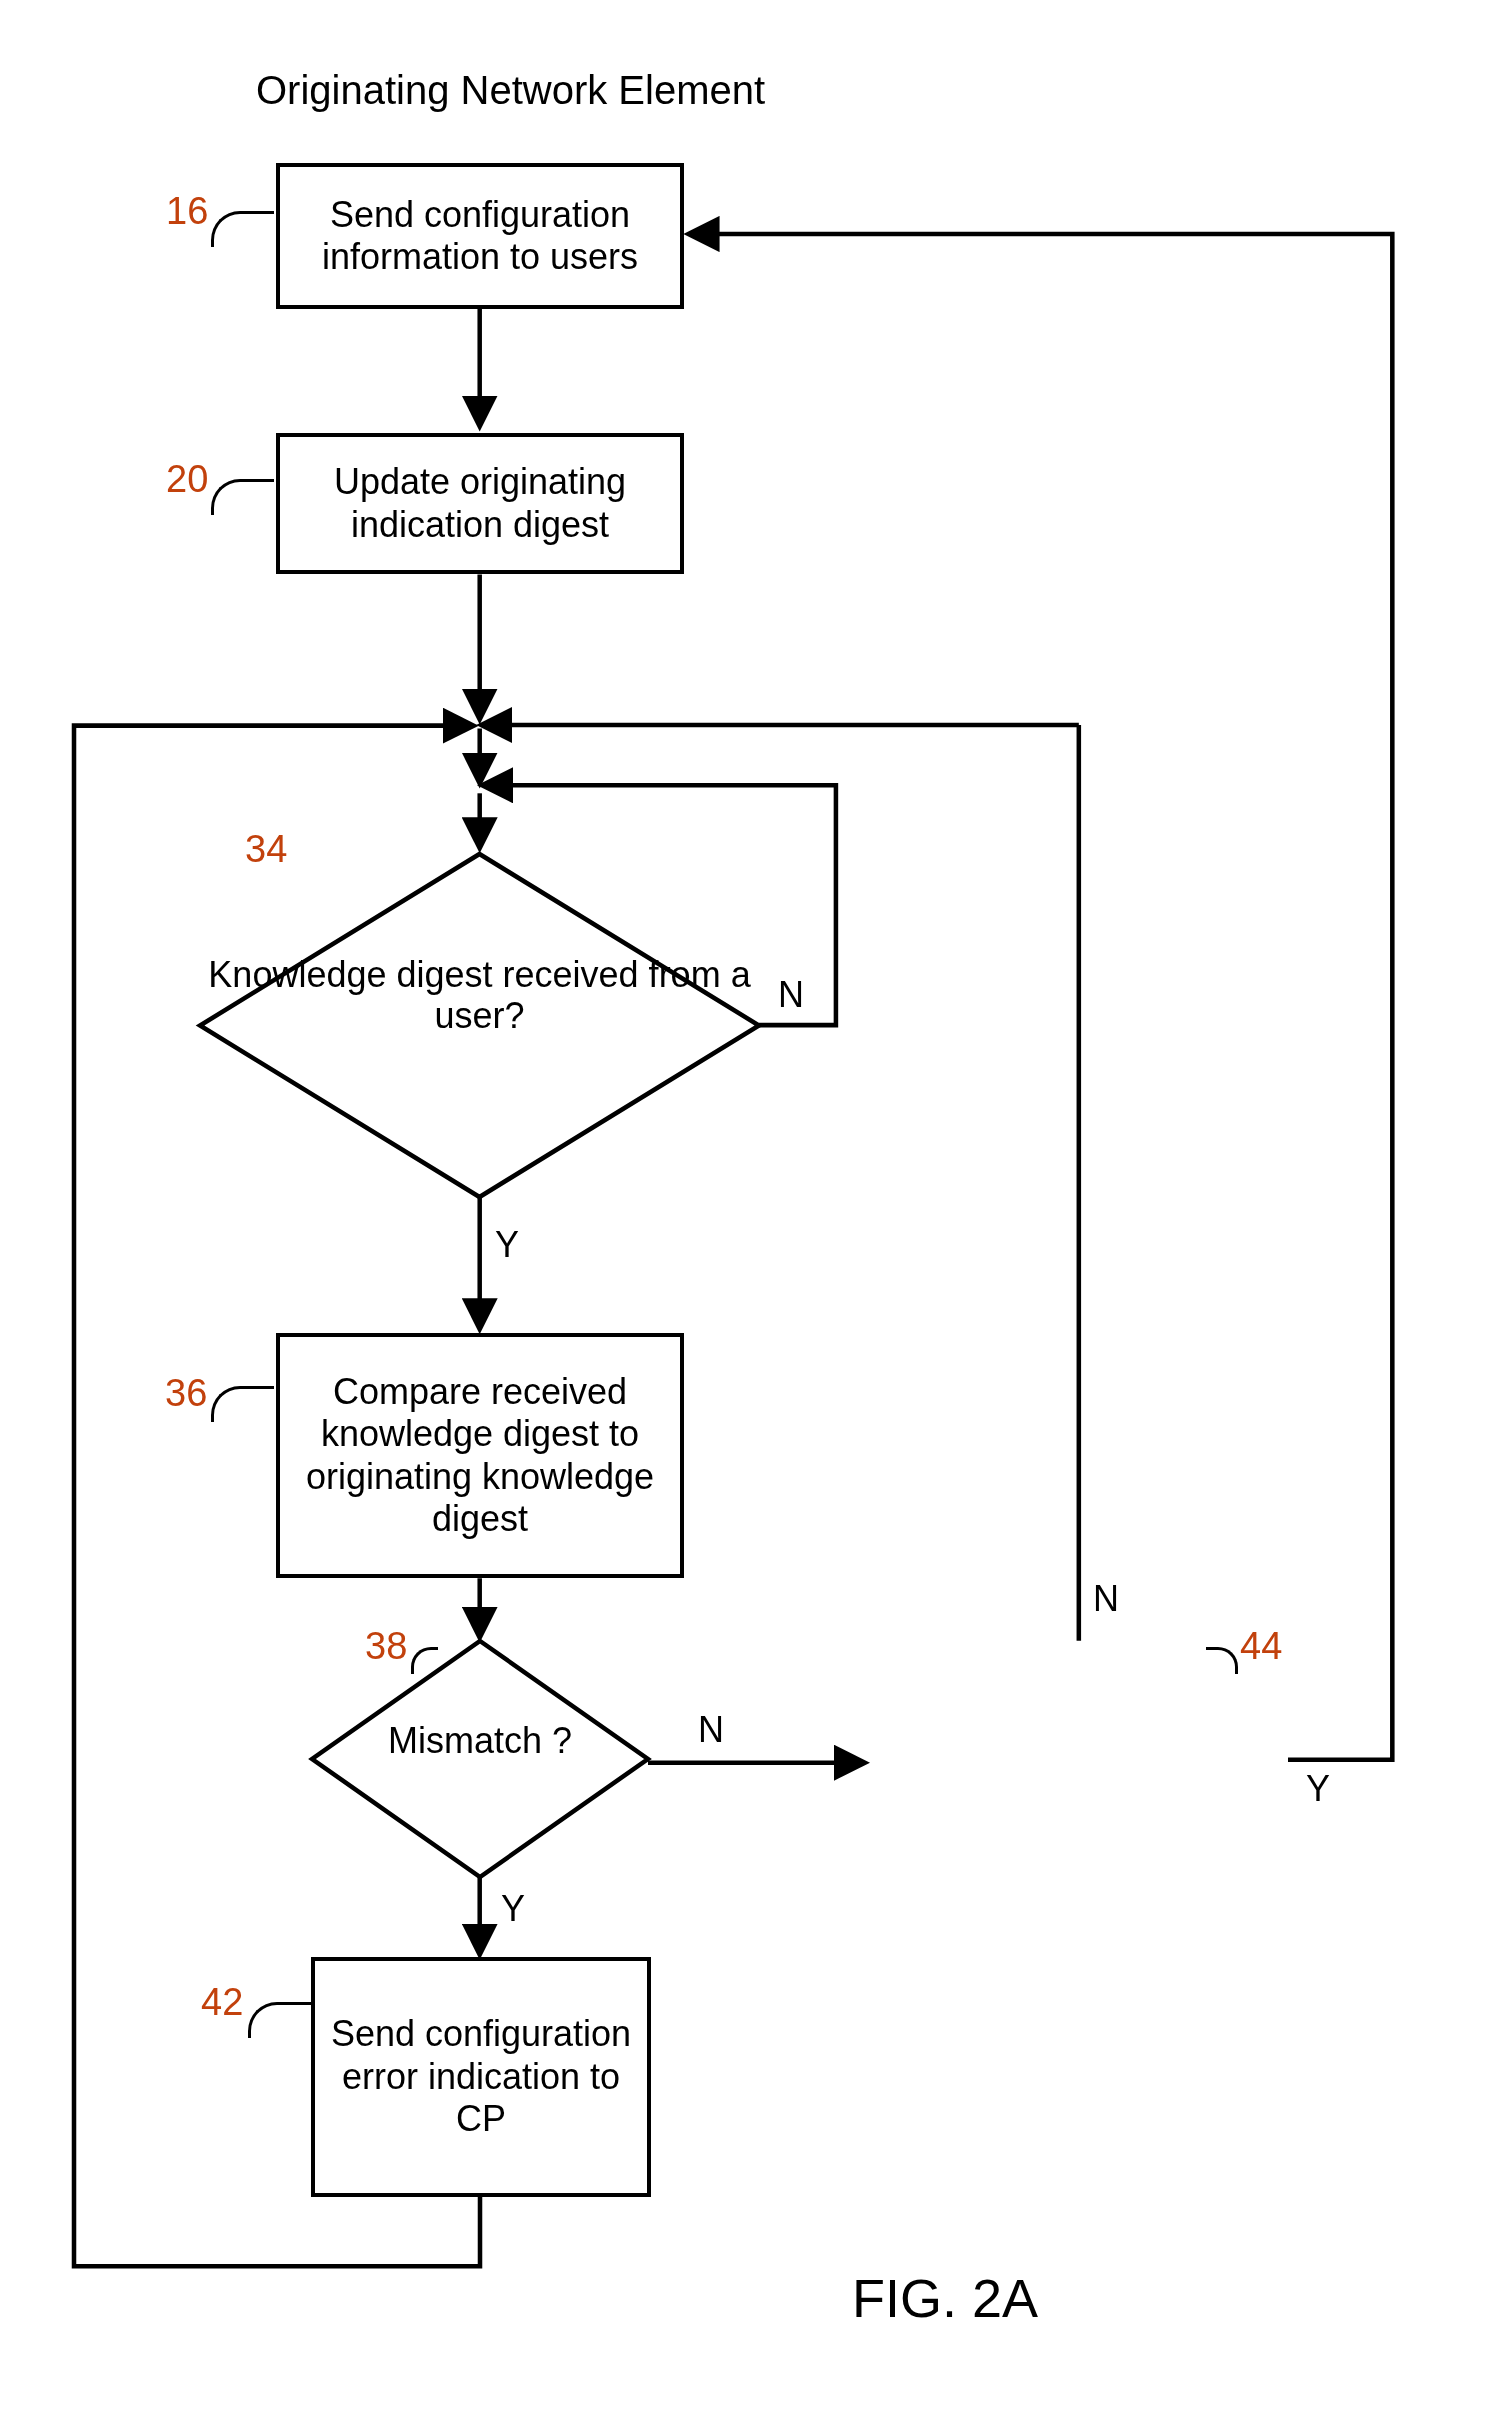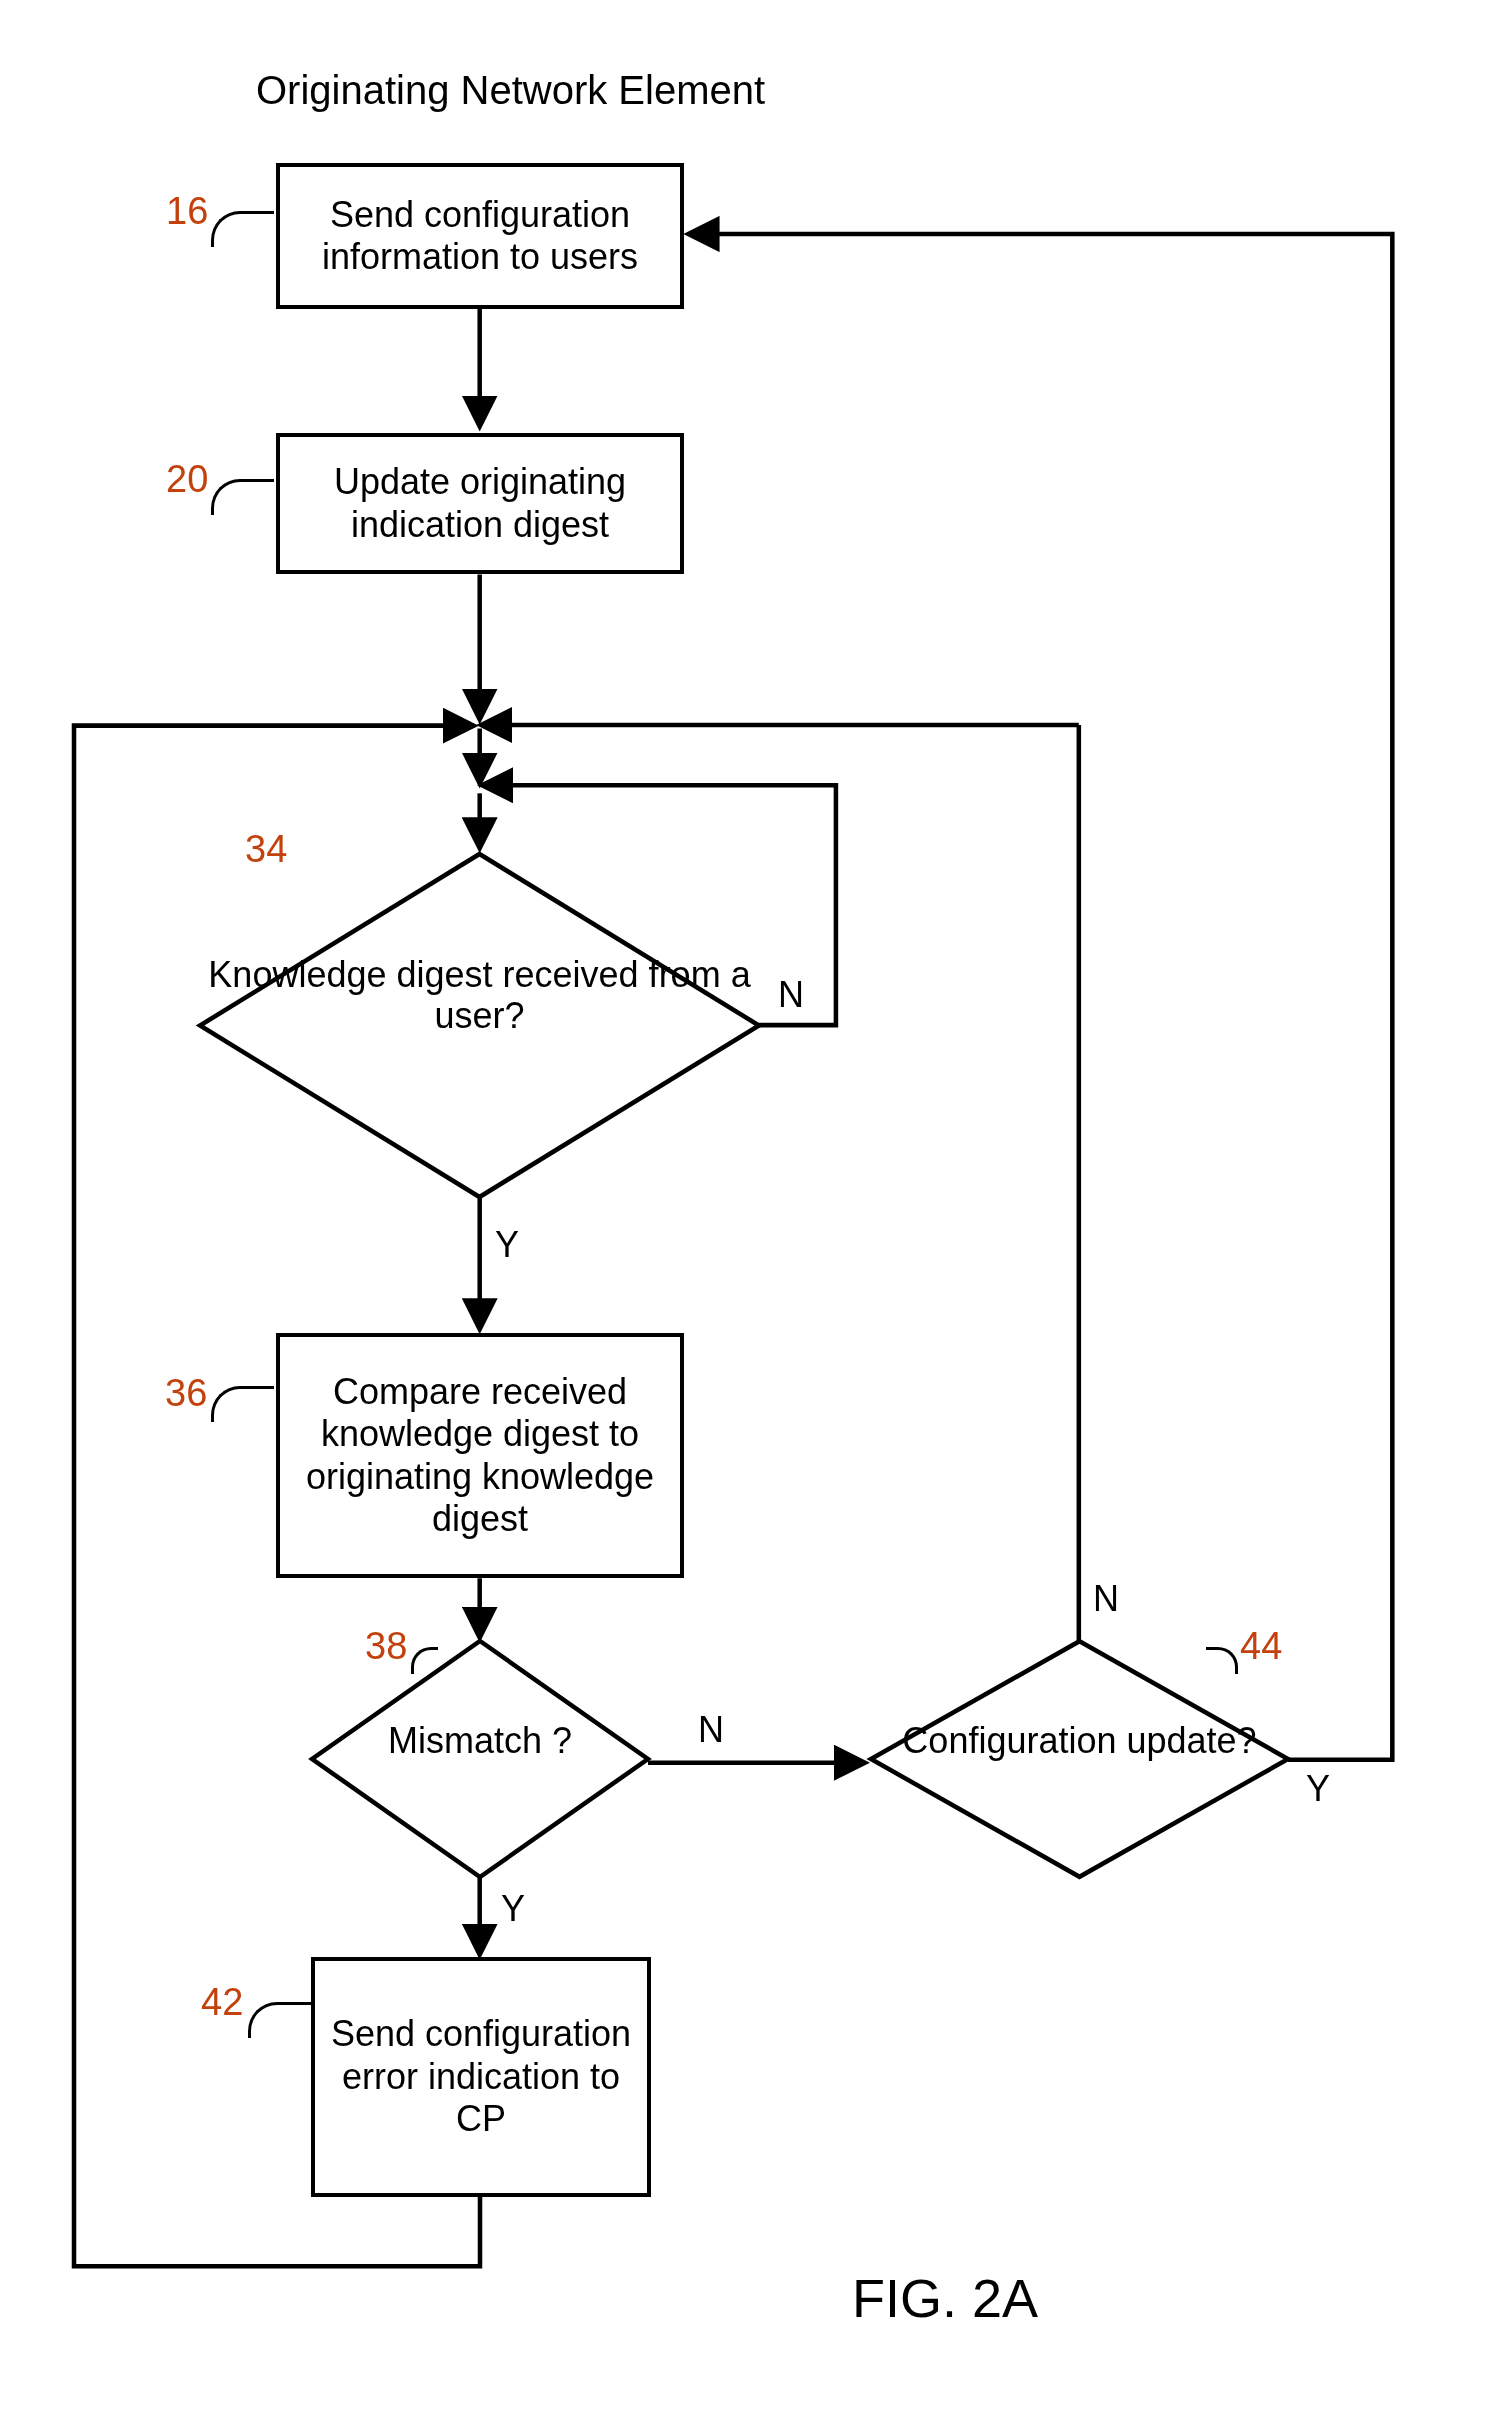--- a/index.html
+++ b/index.html
@@ -112,26 +112,20 @@
 
   <div class="diamond" style="left:312px; top:1641px; width:336px; height:236px;">
     <svg width="336" height="236" viewBox="0 0 370 260">
       <polygon points="185,0 370,130 185,260 0,130" fill="#ffffff" stroke="#000" stroke-width="5"></polygon>
     </svg>
     <div class="dtxt" style="top:79px;">Mismatch ?</div>
   </div>
   <div class="ref" style="left:365px; top:1625px;">38</div>
   <div class="leader" style="left:411px; top:1647px; width:27px; height:27px; border-top-left-radius:20px;"></div>
 
-  <div class="diamond" style="left:871px; top:1641px; width:417px; height:236px;">
-    <svg width="417" height="236" viewBox="0 0 460 260">
-      <polygon points="230,0 460,130 230,260 0,130" fill="#ffffff" stroke="#000" stroke-width="5"></polygon>
-    </svg>
-    <div class="dtxt" style="top:79px;">Configuration update?</div>
-  </div>
 
   <div class="ref" style="left:1240px; top:1625px;">44</div>
   <div style="position:absolute; left:1206px; top:1647px; width:32px; height:27px; border-top:3.6px solid #000; border-right:3.6px solid #000; border-top-right-radius:20px; box-sizing:border-box;"></div>
 
   <div class="box" style="left:311px; top:1957px; width:340px; height:240px;">
     <span>Send configuration error indication to CP</span>
   </div>
   <div class="ref" style="left:201px; top:1981px;">42</div>
   <div class="leader" style="left:248px; top:2002px;"></div>
 

